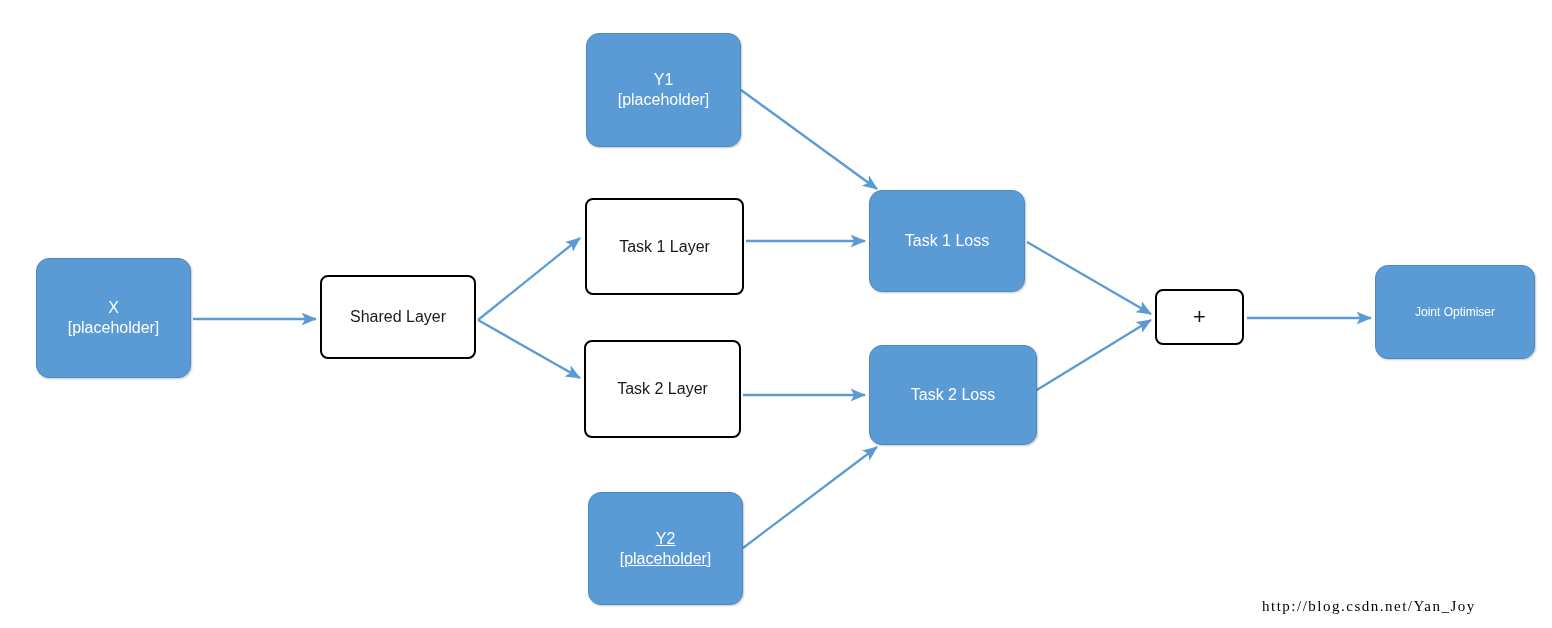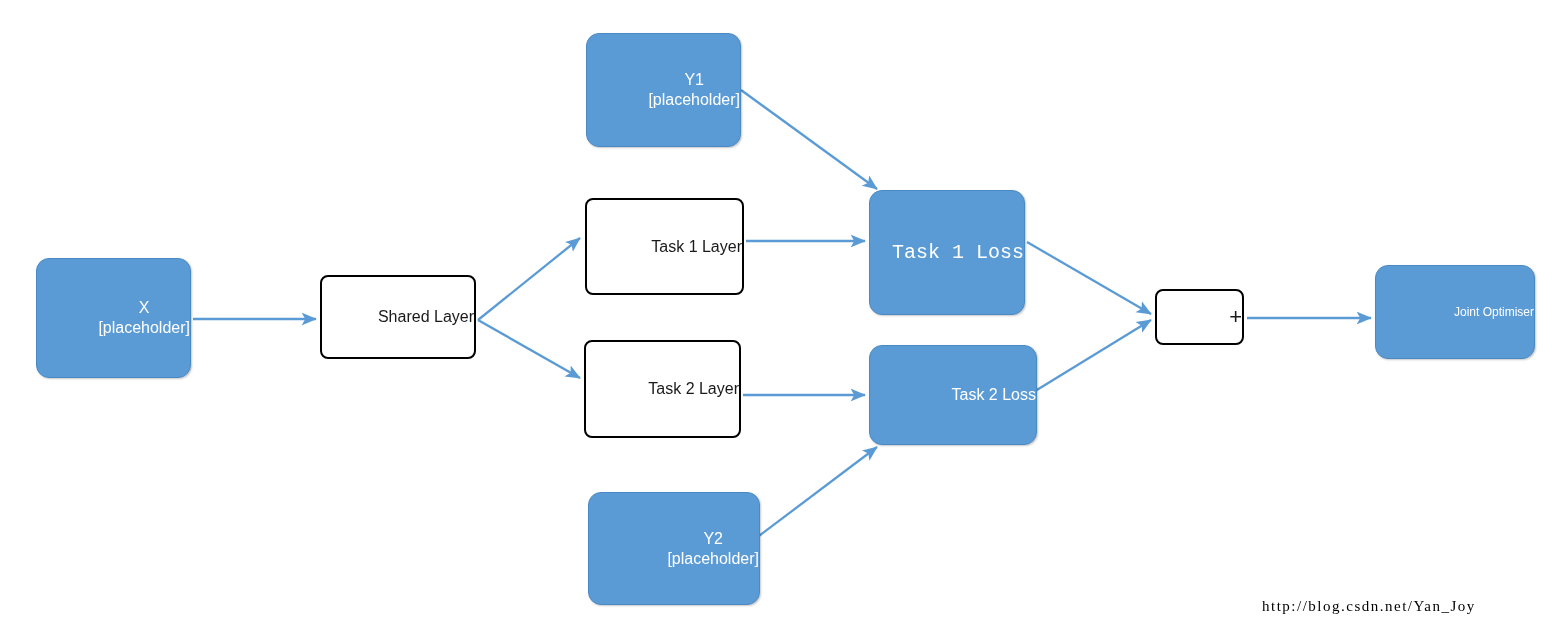--- a/index.html
+++ b/index.html
@@ -23,21 +23,21 @@
     top: 0;
     width: 1552px;
     height: 628px;
     pointer-events: none;
   }
   .node {
     position: absolute;
     box-sizing: border-box;
     display: flex;
     align-items: center;
-    justify-content: flex-end;
+    justify-content: center;
     text-align: center;
     line-height: 1.25;
     border-radius: 13px;
   }
   .node.filled {
     background: #5b9bd5;
     border: 1px solid #4a8ac4;
     color: #ffffff;
     box-shadow: 1px 1px 2px rgba(0,0,0,0.22);
   }
@@ -95,25 +95,25 @@
       <div class="node filled" style="left: 586px; top: 33px; width: 155px; height: 114px; font-size: 16px;">
         <span class="label">Y1
 [placeholder]</span>
       </div>
       <div class="node outlined" style="left: 585px; top: 198px; width: 159px; height: 97px; font-size: 16px;">
         <span class="label">Task 1 Layer</span>
       </div>
       <div class="node outlined" style="left: 584px; top: 340px; width: 157px; height: 98px; font-size: 16px;">
         <span class="label">Task 2 Layer</span>
       </div>
-      <div class="node filled" style="left: 588px; top: 492px; width: 172px; height: 113px; font-size: 16px;">
+      <div class="node filled" style="left: 588px; top: 492px; width: 155px; height: 113px; font-size: 16px; text-decoration: underline;">
         <span class="label">Y2
 [placeholder]</span>
       </div>
-      <div class="node filled" style="left: 869px; top: 190px; width: 156px; height: 125px; font-size: 20px; font-family: Liberation Mono, monospace;">
+      <div class="node filled" style="left: 869px; top: 190px; width: 156px; height: 102px; font-size: 16px;">
         <span class="label">Task 1 Loss</span>
       </div>
       <div class="node filled" style="left: 869px; top: 345px; width: 168px; height: 100px; font-size: 16px;">
         <span class="label">Task 2 Loss</span>
       </div>
       <div class="node outlined" style="left: 1155px; top: 289px; width: 89px; height: 56px; font-size: 22px;">
         <span class="label">+</span>
       </div>
       <div class="node filled" style="left: 1375px; top: 265px; width: 160px; height: 94px; font-size: 12px;">
         <span class="label">Joint Optimiser</span>

